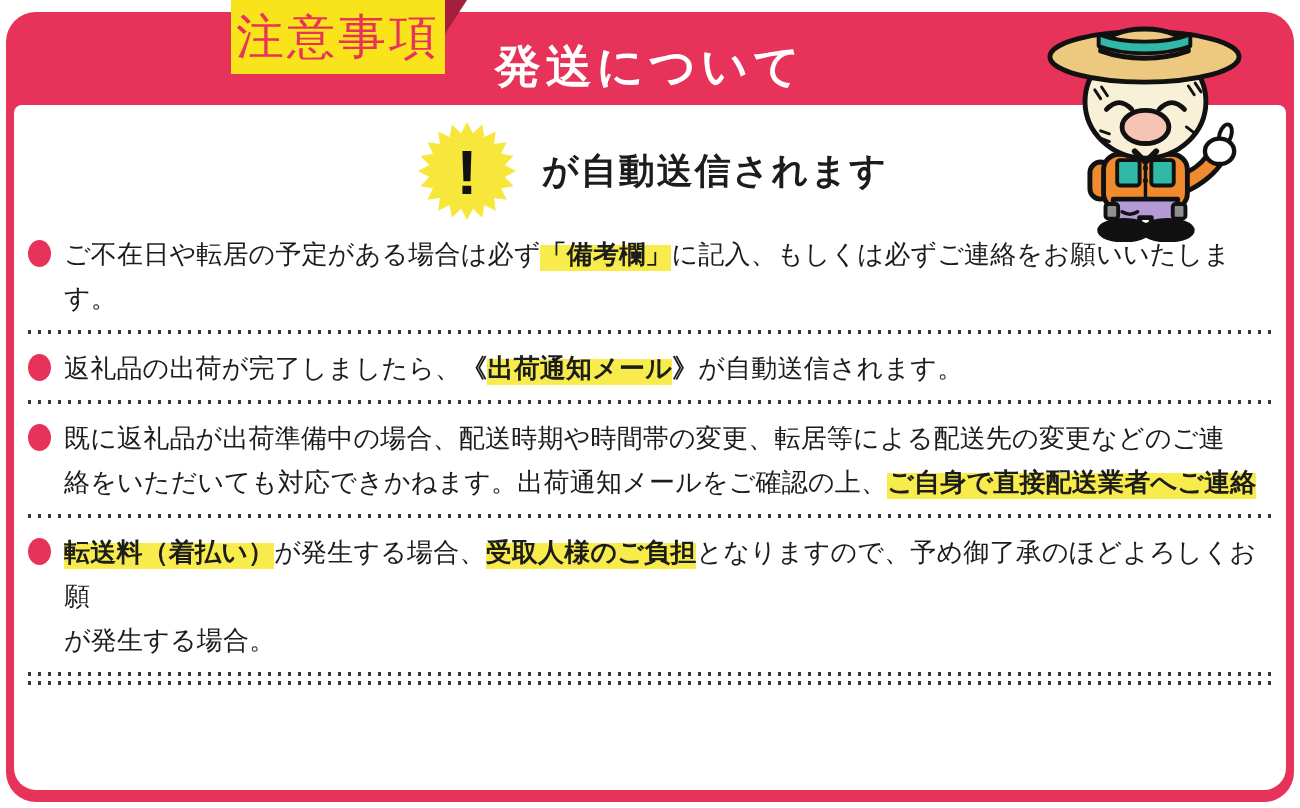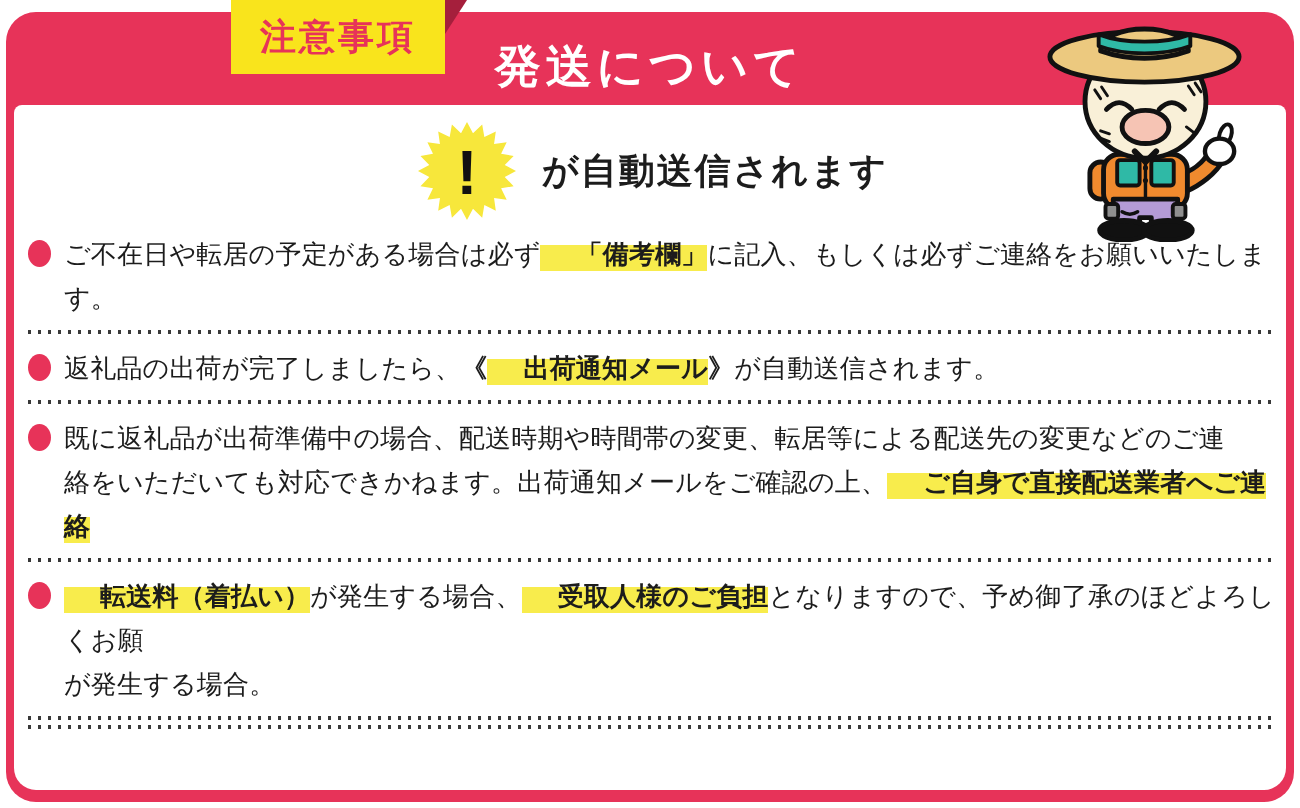--- a/index.html
+++ b/index.html
@@ -17,21 +17,21 @@
 
   
   .frame{position:absolute;left:6px;top:12px;right:6px;bottom:6px;
          background:var(--pink);border-radius:30px;}
   .content{position:absolute;left:14px;right:14px;top:105px;bottom:18px;
            background:#fff;border-radius:8px 8px 22px 22px;padding:0 8px 0 14px;}
 
   
   .tag{position:absolute;left:231px;top:0;width:214px;height:74px;z-index:3;
        background:var(--tab_yellow);display:flex;align-items:center;justify-content:center;
-       font-size:36px;font-weight:700;color:var(--pink);letter-spacing:3px;}
+       font-size:48px;font-weight:400;color:var(--pink);letter-spacing:3px;}
   .tag-fold{position:absolute;left:445px;top:0;width:0;height:0;z-index:2;
        border-top:34px solid var(--fold_red);border-right:22px solid transparent;}
   .title{position:absolute;left:0;top:36px;width:100%;text-align:center;z-index:2;
        color:#fff;font-size:46px;font-weight:800;letter-spacing:5px;}
 
   
   .mascot{position:absolute;top:8px;right:56px;width:200px;height:234px;z-index:4;}
 
   
   .confirm{display:flex;align-items:center;justify-content:center;gap:26px;
@@ -40,21 +40,21 @@
   .confirm-heading{font-size:36px;font-weight:800;color:var(--text);letter-spacing:2px;}
 
   
   .list{margin-top:2px;}
   .item{display:flex;align-items:flex-start;gap:13px;padding:7px 0 6px;}
   .dot{flex:none;width:23px;height:27px;border-radius:50%;background:var(--pink);margin-top:8px;}
   .itext{flex:1;font-size:26px;line-height:44px;color:var(--text);letter-spacing:0.2px;}
   .tight .itext{letter-spacing:-0.7px;}
   .hl{font-weight:800;
       background:linear-gradient(to bottom,transparent 20%,var(--marker_yellow) 20%);
-      padding-bottom:2px;padding-left:36px;}
+      padding-bottom:2px;}
   .bold{font-weight:800;}
   .sep{height:4px;margin:4px 0 5px;
        background:repeating-linear-gradient(to right,#383838 0 3px,transparent 3px 10px);}
 </style>
 </head>
 <body>
 
 <div class="poster">
 
   <div class="frame"></div>

